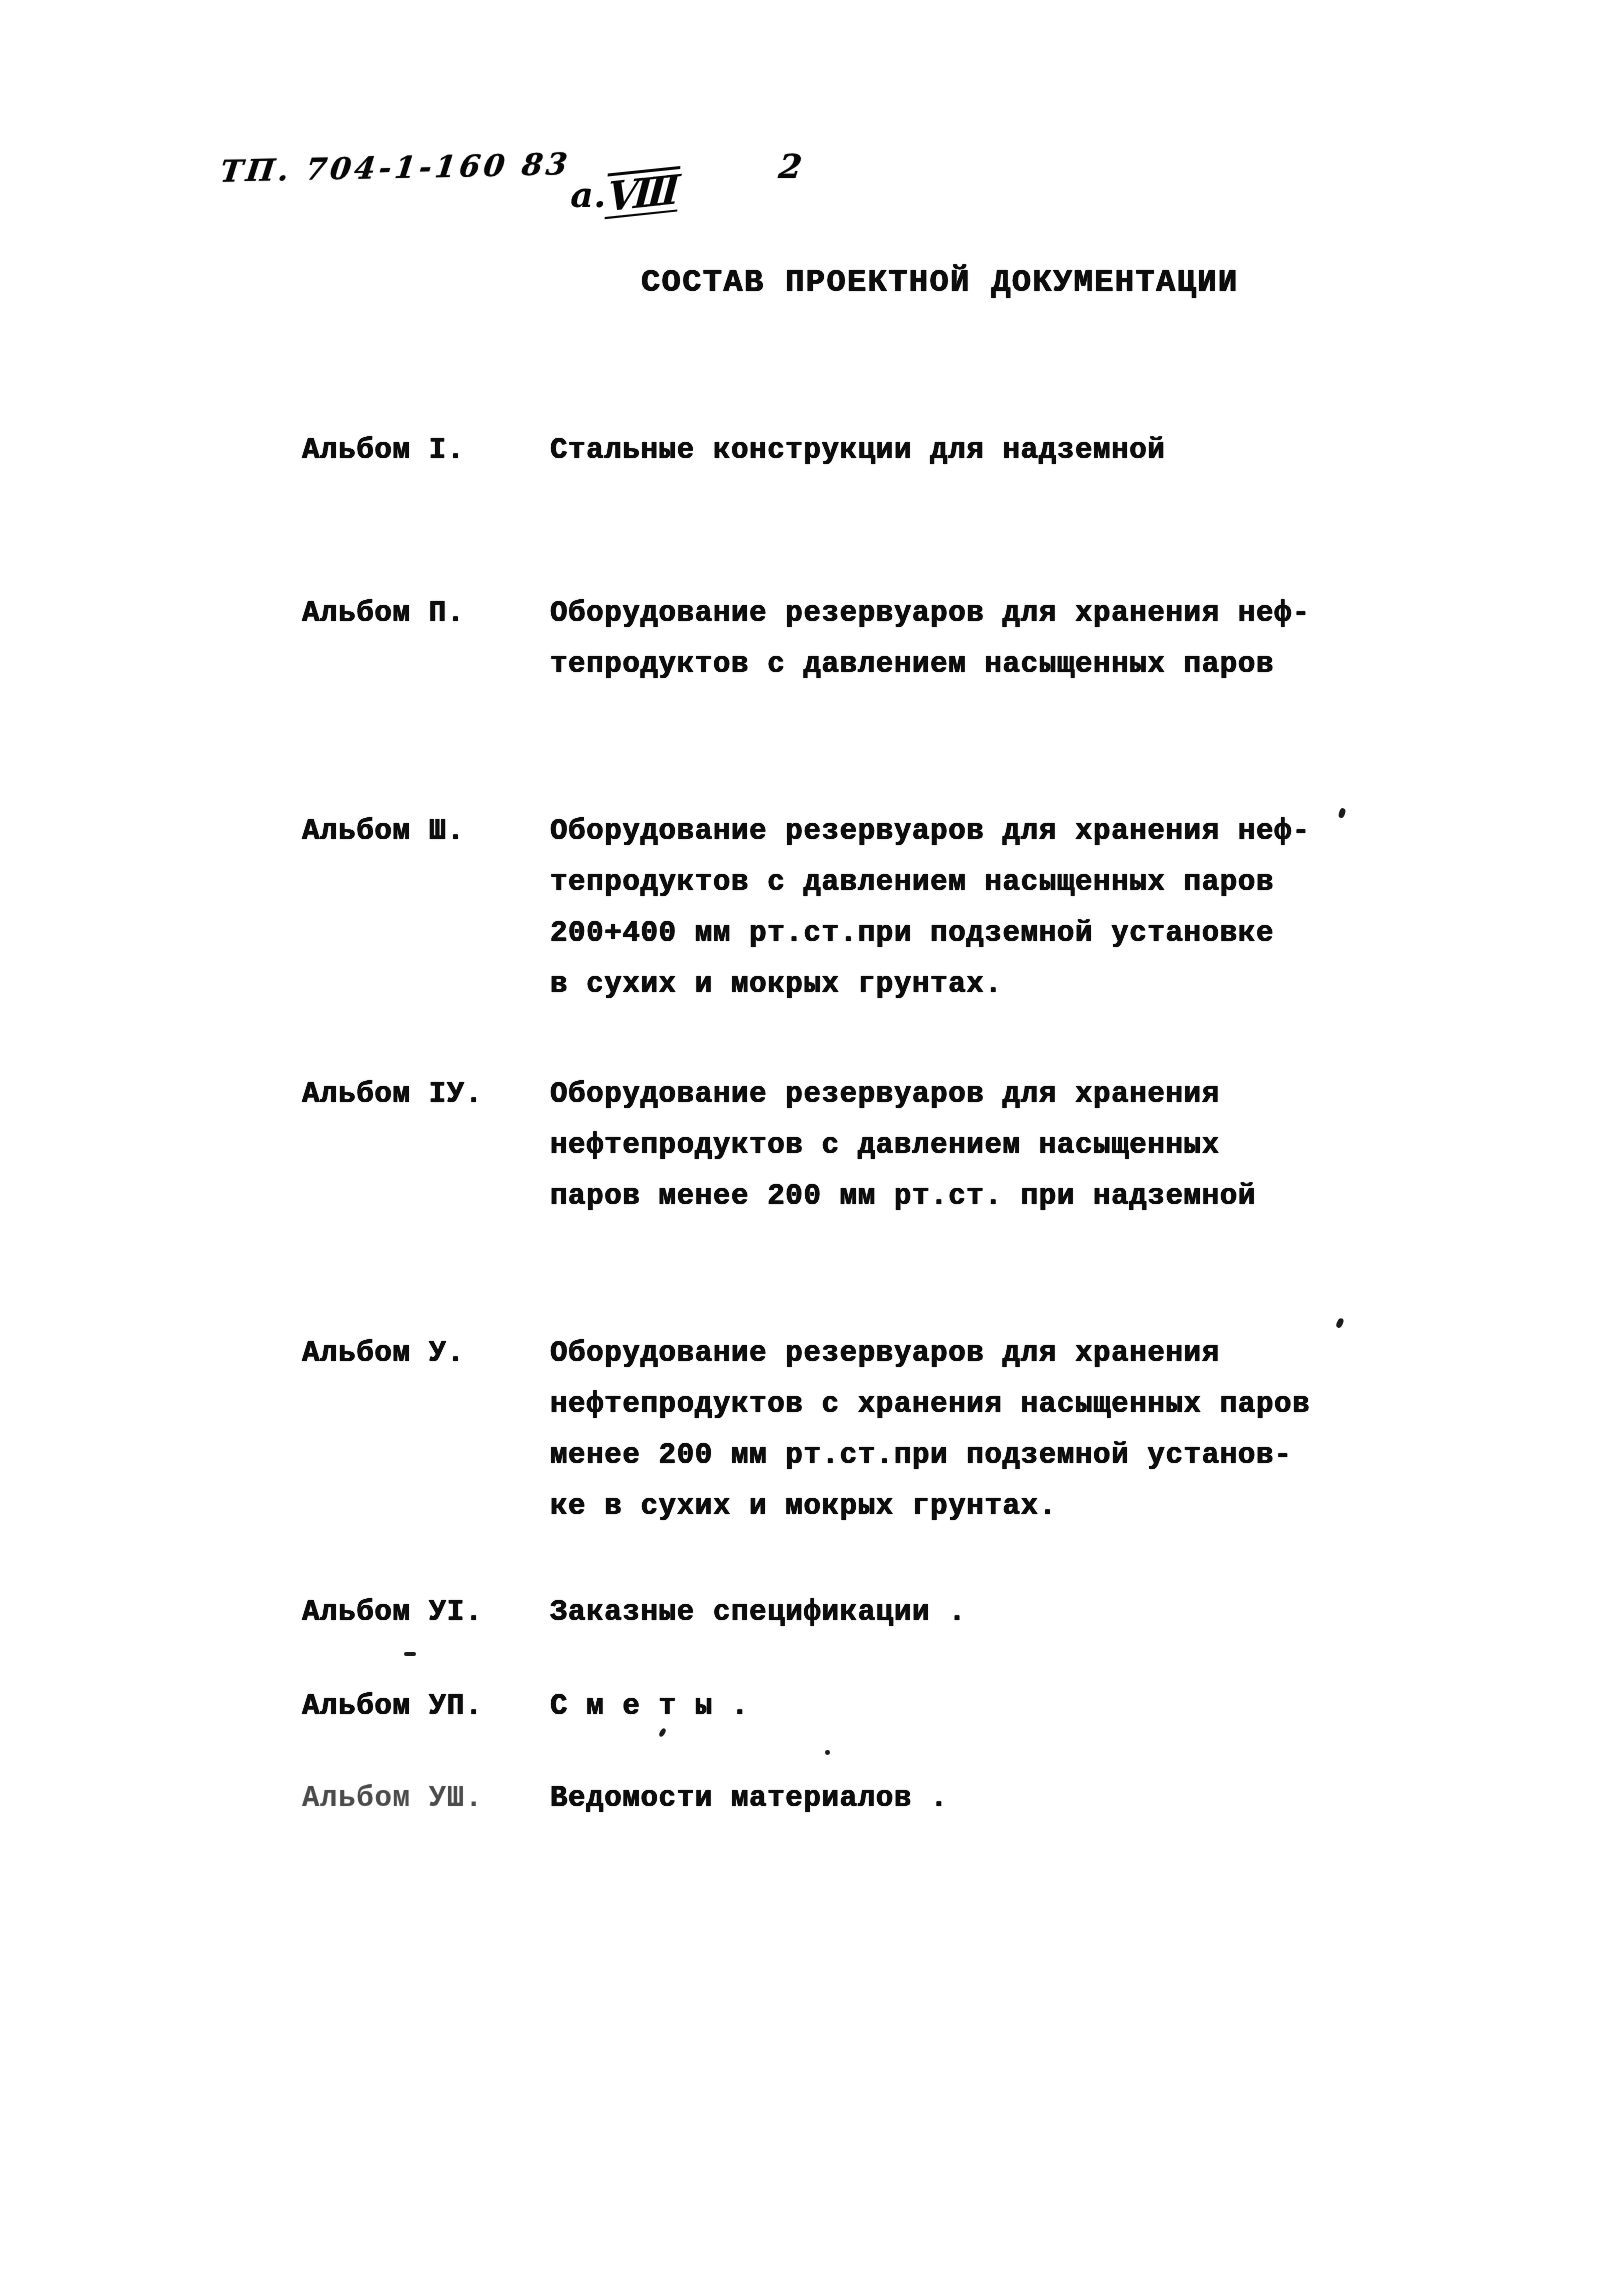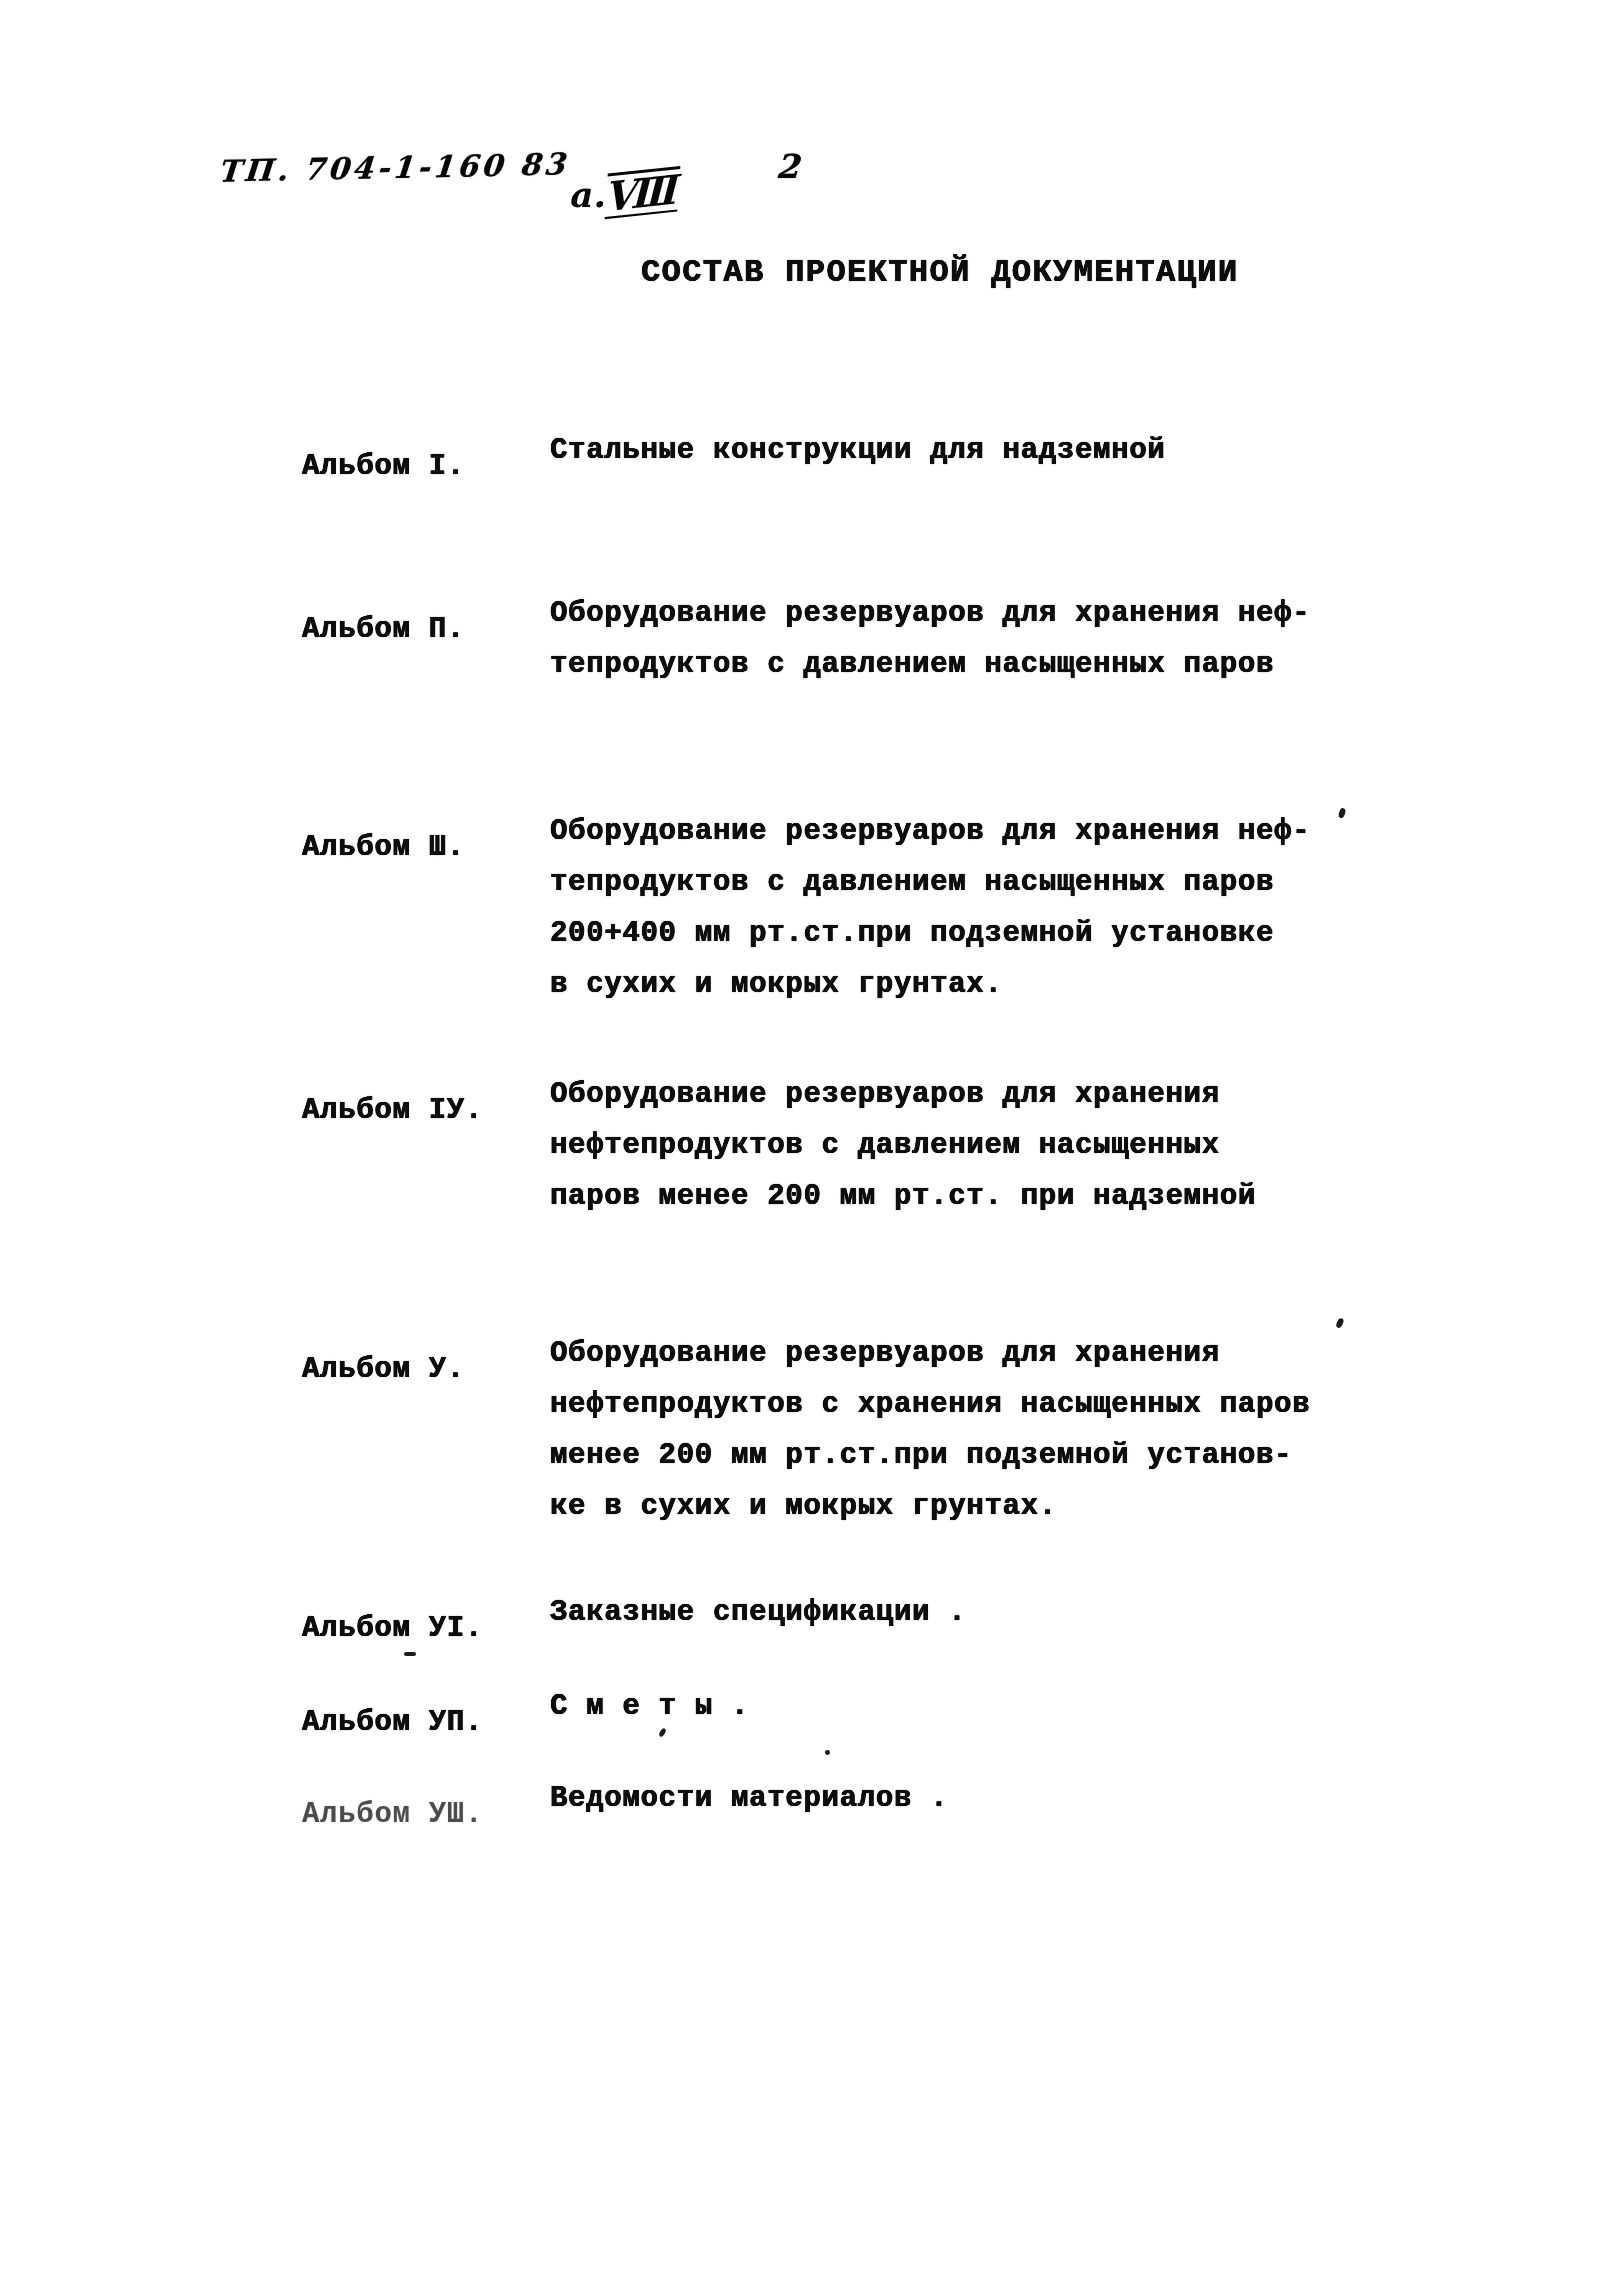--- a/index.html
+++ b/index.html
@@ -13,26 +13,26 @@
     color:#0d0d0d;
   }
   
   .typed{
     text-shadow:0.4px 0 0 currentColor,-0.3px 0 0 currentColor,
                 0 0.3px 0 currentColor,0 0 1.5px rgba(0,0,0,.45);
     letter-spacing:0.7px;
     white-space:pre;
   }
   .title{
-    position:absolute;left:641px;top:254px;
+    position:absolute;left:641px;top:264px;
     font-size:32px;letter-spacing:1.4px;
   }
   .album{position:absolute;left:0;width:100%;height:0;}
   .album-label{
-    position:absolute;left:302px;top:16px;
+    position:absolute;left:302px;top:0;
     font-size:29px;line-height:51px;
   }
   .album-desc{
     position:absolute;left:550px;top:0;
     font-size:29px;line-height:51px;font-family:Liberation Mono, monospace;
   }
   .label-faded{color:rgba(13,13,13,.6);text-shadow:0 0 1px rgba(0,0,0,.35);}
   
   .hand{
     position:absolute;

